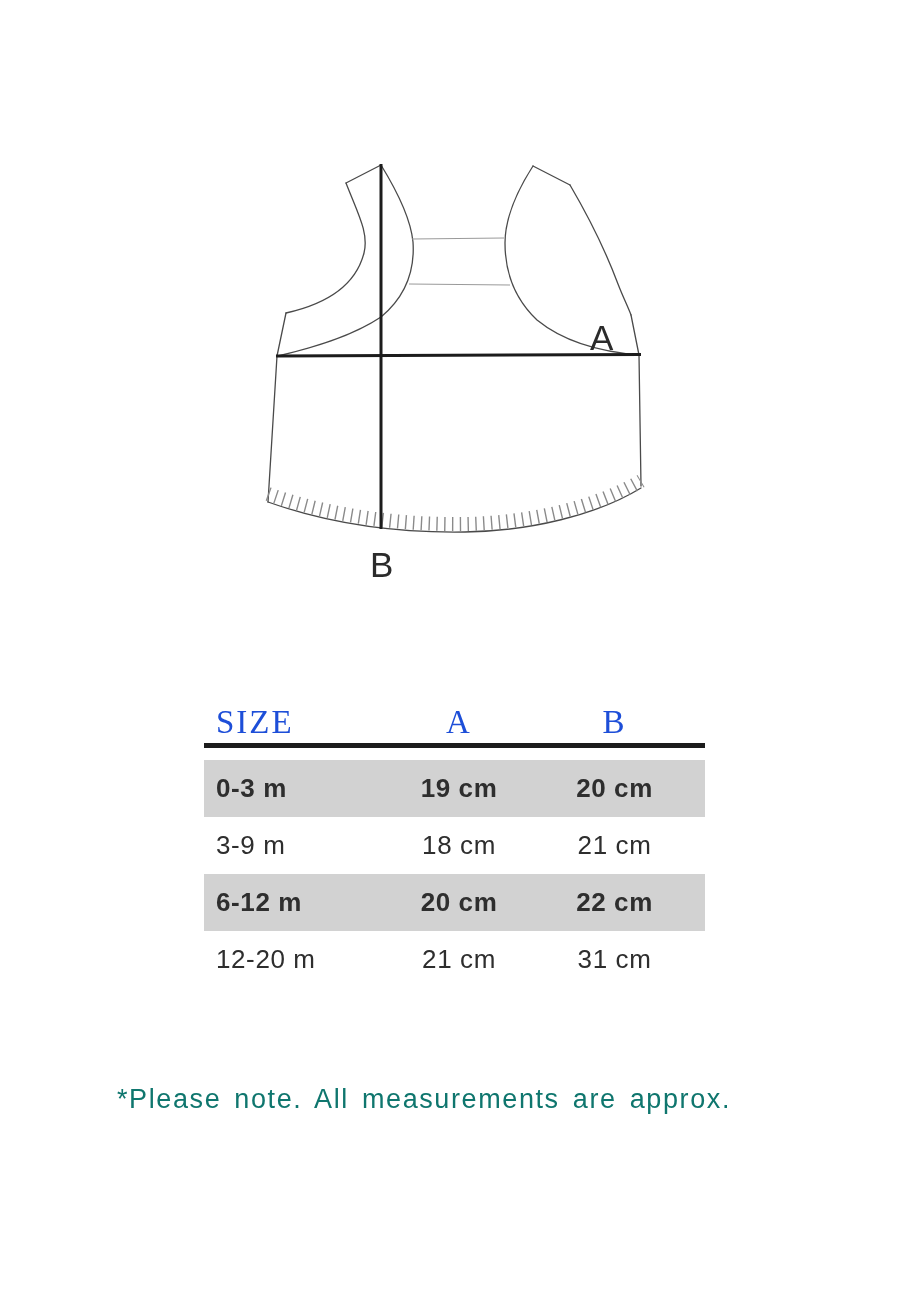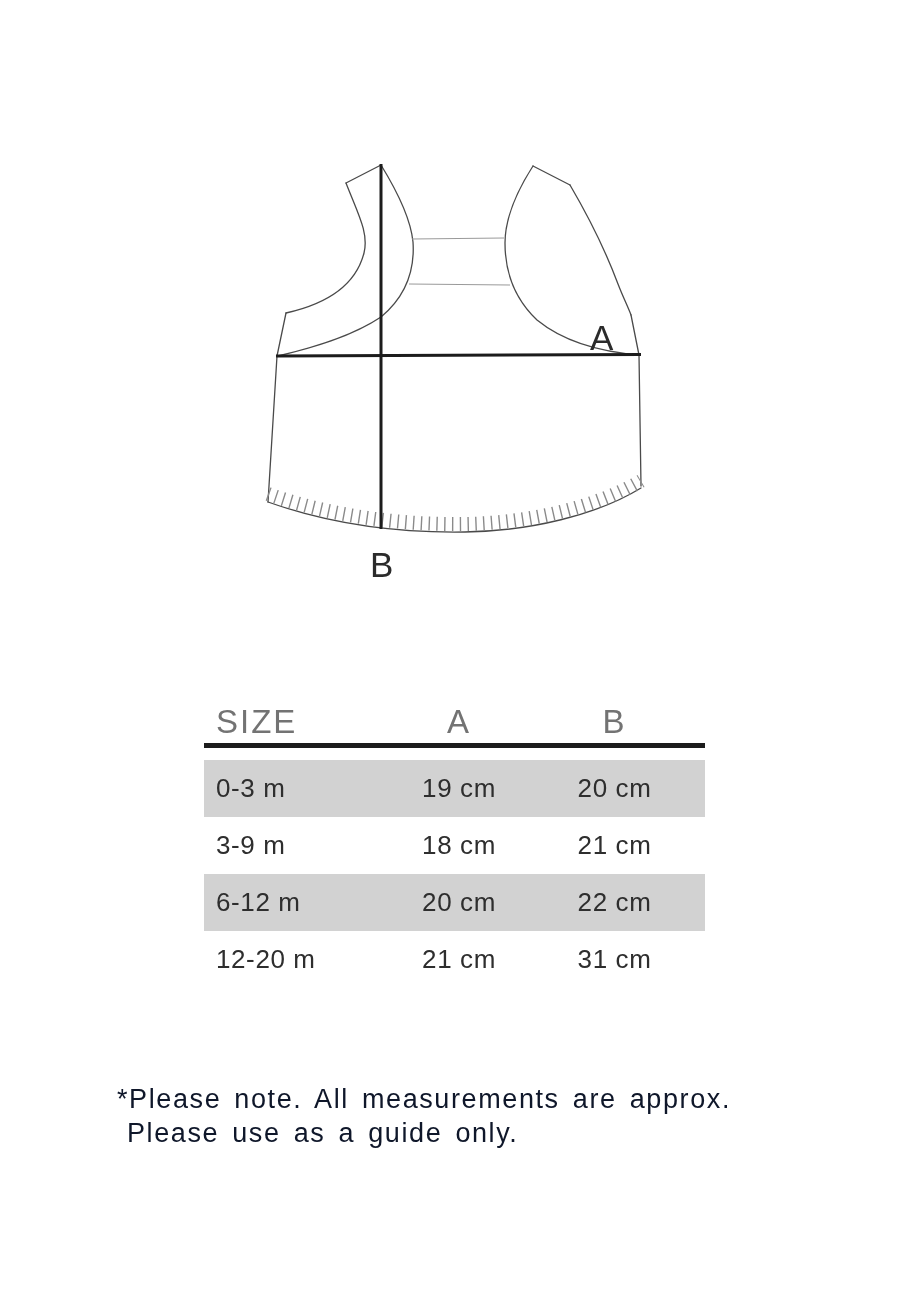--- a/index.html
+++ b/index.html
@@ -27,48 +27,49 @@
 
   
   .size-table { position: absolute; left: 204px; top: 700px; width: 501px; }
   .thead {
     display: flex;
     align-items: flex-end;
     height: 41px;
     font-size: 33px;
     font-weight: 300;
     letter-spacing: 2px;
-    color: #737373;
+    color: #1d4ed8;
+    font-family: Liberation Serif, serif;
   }
   .rule { height: 5px; background: #1c1c1c; margin-top: 2px; }
   .tbody { margin-top: 12px; }
   .row {
     display: flex;
     align-items: center;
     height: 57px;
     font-size: 26px;
     font-weight: 300;
     letter-spacing: 0.6px;
     color: #2e2e2e;
   }
-  .row.shaded { background: #d2d2d2; }
+  .row.shaded { background: #d2d2d2; font-weight: bold; }
   .col-size { width: 190px; padding-left: 12px; }
   .col-a { width: 130px; text-align: center; }
   .col-b { flex: 1; text-align: center; }
 
   
   .note {
     position: absolute;
     left: 117px; top: 1082px;
     font-size: 27px;
     font-weight: 300;
     letter-spacing: 1.6px;
     word-spacing: 4px;
     line-height: 34px;
-    color: #0f172a;
+    color: #0f766e;
   }
   .note-line2 { padding-left: 10px; }
 </style>
 </head>
 <body>
 
 <div class="canvas">
 
   <svg class="garment-svg" viewBox="0 0 908 650" xmlns="http://www.w3.org/2000/svg">
 
@@ -128,16 +129,15 @@
       <div class="row">
         <div class="col-size">12-20 m</div>
         <div class="col-a">21 cm</div>
         <div class="col-b">31 cm</div>
       </div>
     </div>
   </div>
 
   <div class="note">
     <div>*Please note. All measurements are approx.</div>
-    <div class="note-line2">Please use as a guide only.</div>
   </div>
 
 </div>
 
 </body></html>

